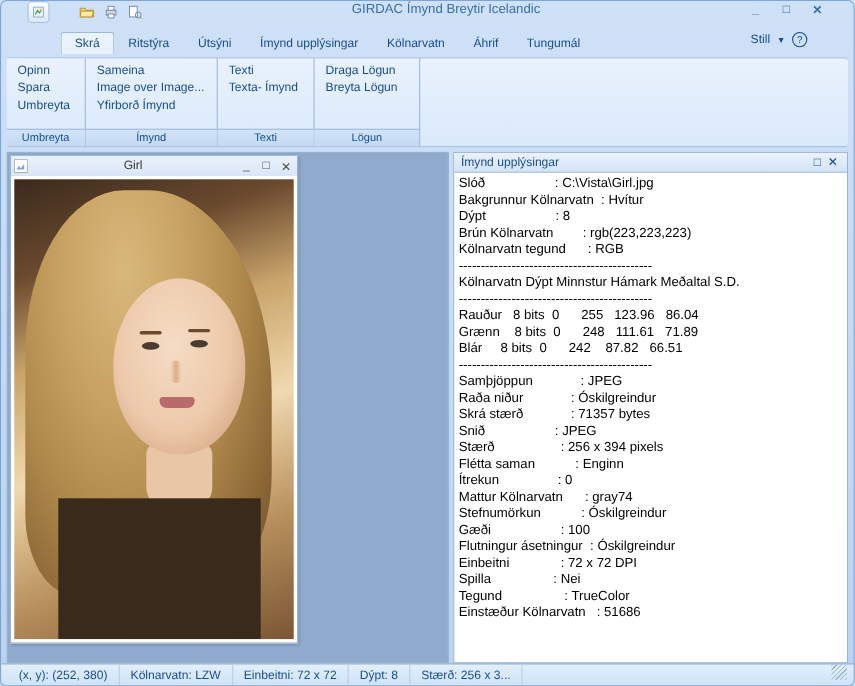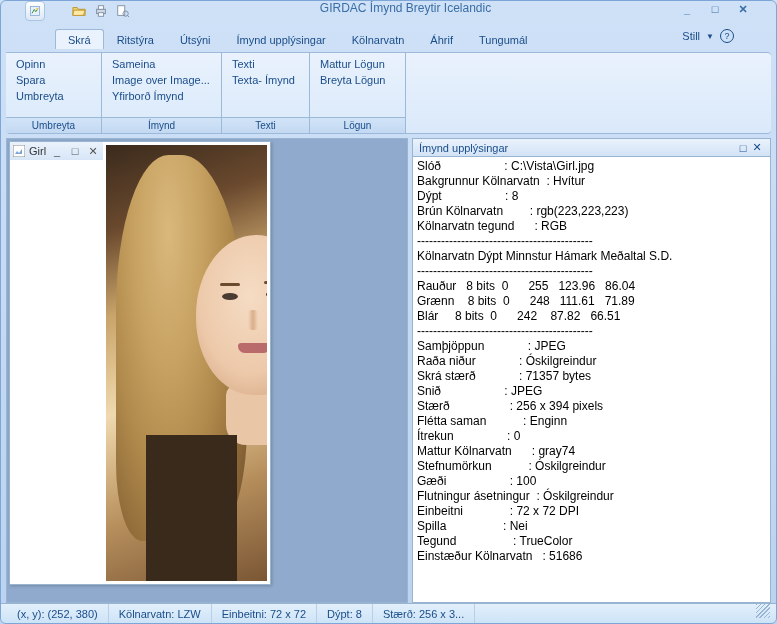--- a/index.html
+++ b/index.html
@@ -32,21 +32,21 @@
   .help{width:14px;height:14px;border-radius:50%;border:1px solid var(--blue-text);display:flex;align-items:center;justify-content:center;font-size:9px}
   
   .ribbon{height:82px;background:linear-gradient(var(--blue-xl),#dae9fa);border-top:1px solid var(--ribbon-border);border-bottom:1px solid var(--ribbon-border);display:flex;margin:0 5px;border-radius:0 4px 4px 4px}
   .group{display:flex;flex-direction:column;border-right:1px solid var(--ribbon-border)}
   .group-body{flex:1;display:flex;flex-direction:column;justify-content:flex-start;padding:4px 8px;gap:2px}
   .group-label{height:16px;background:linear-gradient(#d1e3f7,#c3d9f2);text-align:center;color:var(--blue-text);font-size:10px;border-top:1px solid var(--ribbon-border);line-height:15px}
   .cmd{color:var(--blue-text);padding:1px 2px;white-space:nowrap;cursor:default}
   
   .workspace{flex:1;display:flex;margin:4px 5px 0;gap:4px;overflow:hidden}
   .mdi{flex:0 0 402px;background:#8faacc;border:1px solid var(--panel-border);position:relative}
-  .mdichild{position:absolute;left:2px;top:2px;width:262px;height:444px;border:1px solid var(--panel-border);background:#fff;display:flex;flex-direction:row;box-shadow:1px 1px 3px rgba(0,0,0,.2)}
+  .mdichild{position:absolute;left:2px;top:2px;width:262px;height:444px;border:1px solid var(--panel-border);background:#fff;display:flex;flex-direction:column;box-shadow:1px 1px 3px rgba(0,0,0,.2)}
   .mdichild-title{height:18px;background:linear-gradient(#eaf2fc,#d7e6f7);display:flex;align-items:center;padding:0 3px;gap:4px;font-size:10px;color:#333}
   .mdichild-title .icon{width:12px;height:12px}
   .mdichild-title .t{flex:1;text-align:center}
   .mdichild-title .b{width:14px;text-align:center;color:#555}
   .photo{flex:1;margin:3px;background:linear-gradient(160deg,#3a2a1c 0%,#6b4a2e 18%,#c9a46b 35%,#e3c796 48%,#efd9b0 55%,#d8b889 65%,#b68e5c 78%,#7a5634 100%);position:relative;overflow:hidden}
   .face{position:absolute;left:90px;top:90px;width:120px;height:160px;border-radius:50% 50% 48% 48%;background:radial-gradient(ellipse at 45% 38%,#f5dcc4 0%,#edc9aa 55%,#d9ae8b 80%,#c79a78 100%)}
   .eye{position:absolute;width:16px;height:7px;background:#4a3b33;border-radius:50%}
   .eye.l{left:26px;top:58px}.eye.r{left:70px;top:56px}
   .brow{position:absolute;width:20px;height:3px;background:#6b4a2e;border-radius:2px}
   .brow.l{left:24px;top:48px}.brow.r{left:68px;top:46px}
@@ -118,21 +118,21 @@
   <div class="tab">Áhrif</div>
   <div class="tab">Tungumál</div>
   <div class="tabs-right">
     <span>Still</span>
     <span style="font-size:8px">▼</span>
     <div class="help">?</div>
   </div>
 </div>
 
 <div class="ribbon">
-  <div class="group" style="width:96px">
+  <div class="group" style="width:72px">
     <div class="group-body">
       <div class="cmd">Opinn</div>
       <div class="cmd">Spara</div>
       <div class="cmd">Umbreyta</div>
     </div>
     <div class="group-label">Umbreyta</div>
   </div>
   <div class="group" style="width:120px">
     <div class="group-body">
       <div class="cmd">Sameina</div>
@@ -143,21 +143,21 @@
   </div>
   <div class="group" style="width:88px">
     <div class="group-body">
       <div class="cmd">Texti</div>
       <div class="cmd">Texta- Ímynd</div>
     </div>
     <div class="group-label">Texti</div>
   </div>
   <div class="group" style="width:96px">
     <div class="group-body">
-      <div class="cmd">Mattur Lögun</div>
+      <div class="cmd">Draga Lögun</div>
       <div class="cmd">Breyta Lögun</div>
     </div>
     <div class="group-label">Lögun</div>
   </div>
 </div>
 
 <div class="workspace">
   <div class="mdi">
     <div class="mdichild">
       <div class="mdichild-title">

